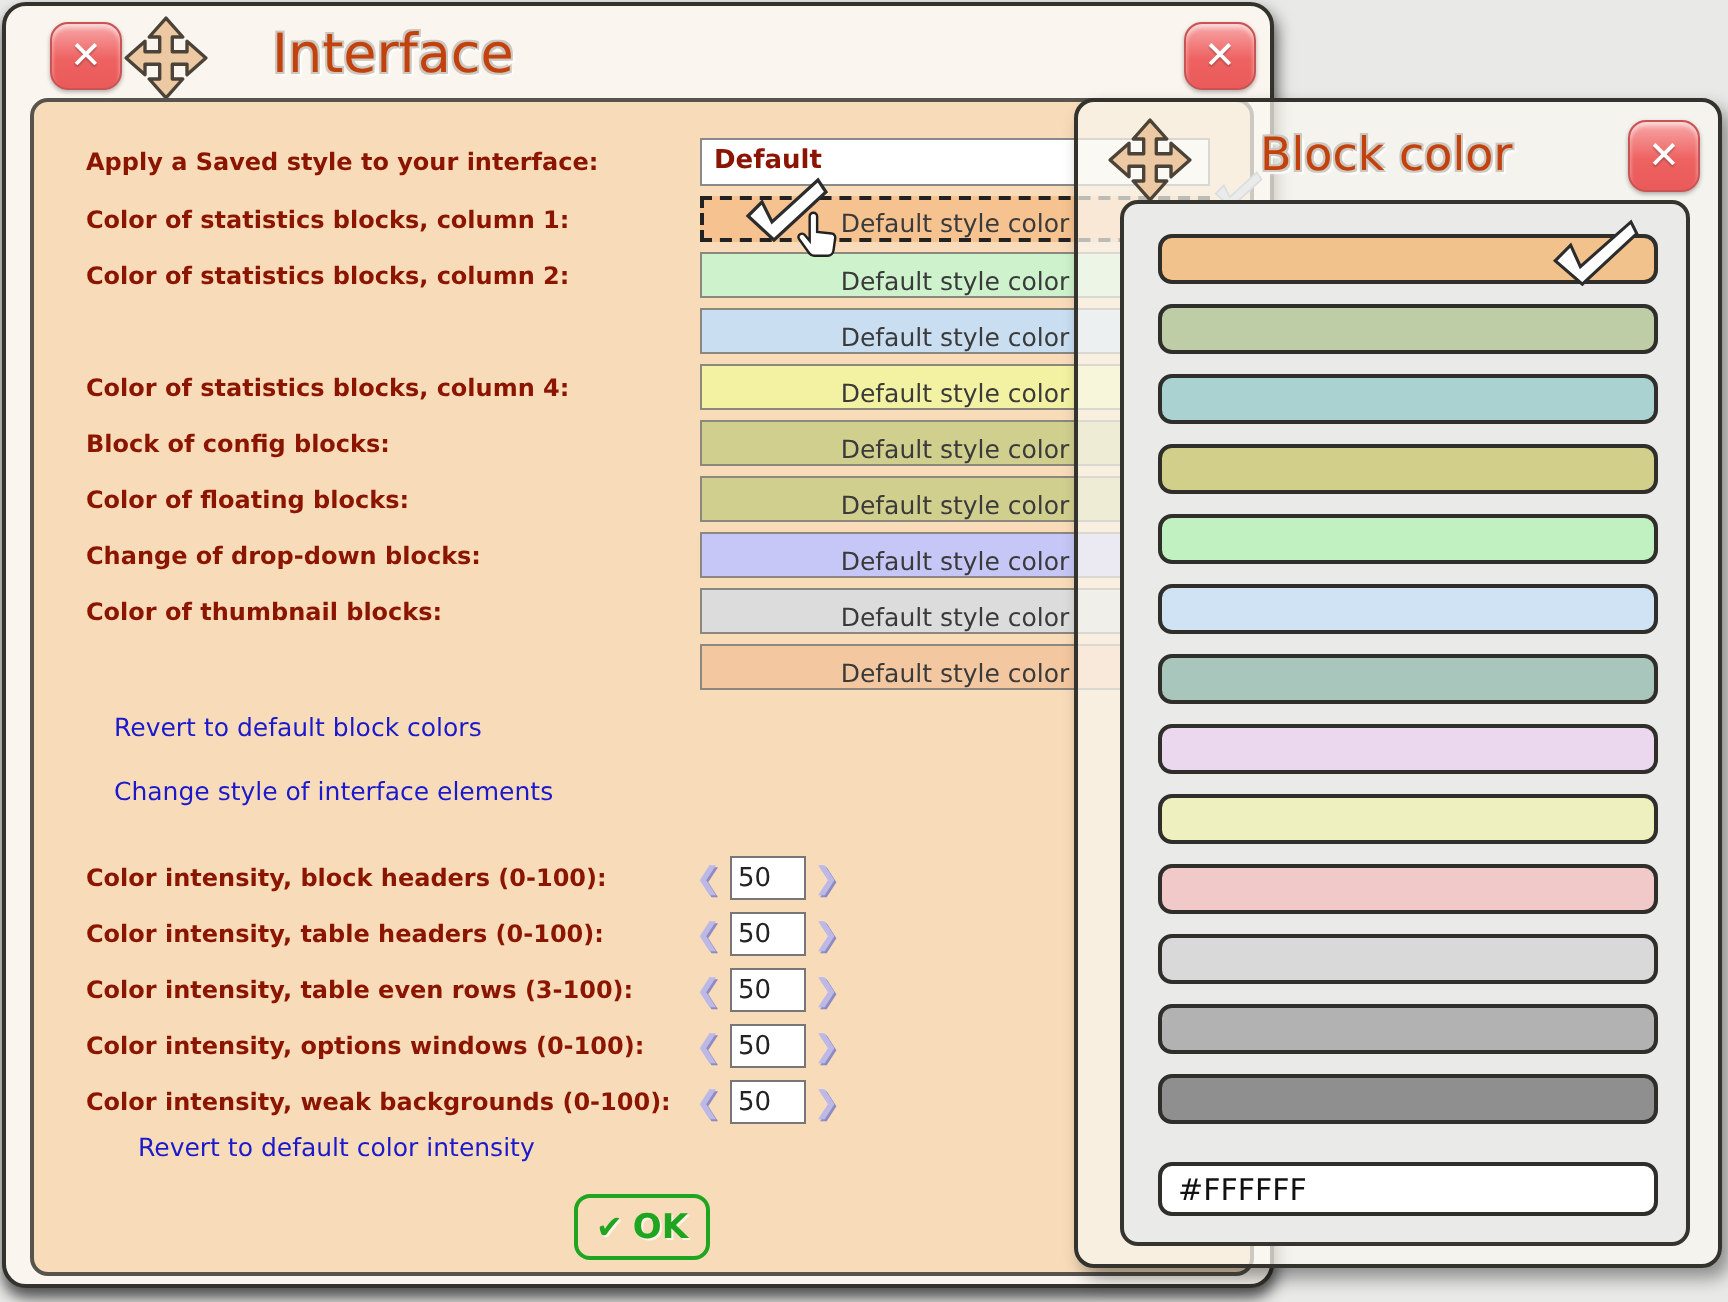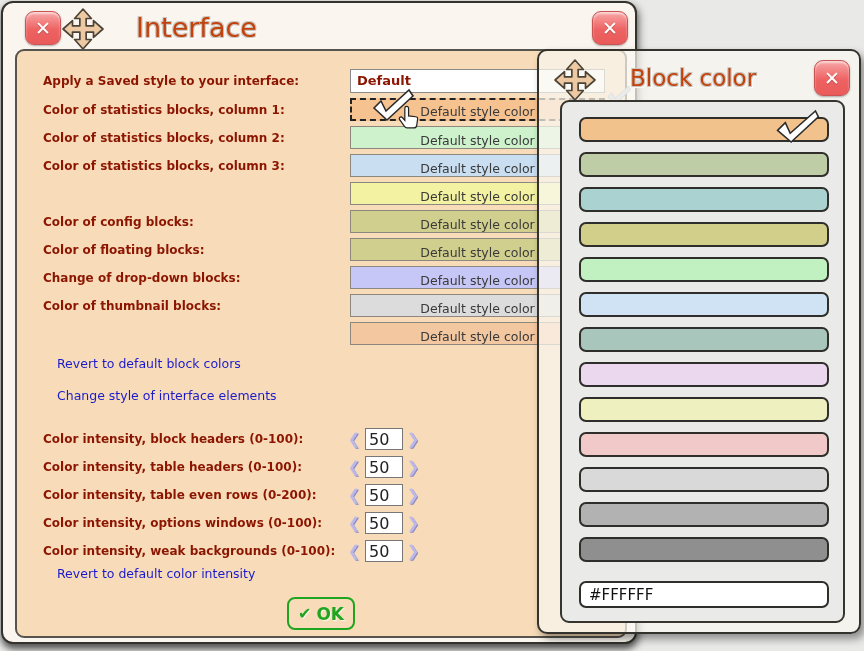--- a/index.html
+++ b/index.html
@@ -71,34 +71,34 @@
   .swatch-btn.selected { border:2px dashed #222; }
   .swatch-text { font-size:12.5px; color:#3a3a3a; white-space:nowrap; }
   .big-check { position:absolute; left:354px; top:-10px; z-index:3; }
   .hand-cursor { position:absolute; left:381px; top:7px; z-index:4; }
   .link {
     position:absolute; left:40px; font-size:12.5px; color:#1a1acc;
     white-space:nowrap; cursor:pointer; line-height:16px;
   }
   #link-revert-blocks { top:305px; }
   #link-change-style { top:337px; }
-  #link-revert-intensity { top:515px; }
+  #link-revert-intensity { top:515px;margin-left:12px; }
   .int-row { position:absolute; left:0; width:100%; height:22px; }
   .i0{top:377px} .i1{top:405px} .i2{top:433px} .i3{top:461px} .i4{top:489px}
   .int-label { line-height:22px; }
   .chevron {
     position:absolute; top:0; width:14px; font-size:15px; font-weight:bold;
     color:#bdb9e7; text-shadow:1px 1px 0 #8f8ac2; line-height:22px;
     text-align:center; cursor:pointer;
   }
   .chev-left { left:330px; }
   .chev-right { left:389px; }
   .int-input {
     position:absolute; left:348px; top:0; width:38px; height:22px;
-    border:1px solid #777; background:#fff; font-size:16px; padding:0 3px;
+    border:1px solid #777; background:#fff; font-size:13px; padding:0 3px;
     font-family:"DejaVu Sans", sans-serif; color:#222;
   }
   #ok-button {
     position:absolute; left:270px; top:546px; width:68px; height:33px;
     border:2px solid #1fa51f; border-radius:8px; background:transparent;
     color:#1fa51f; font-weight:bold; font-size:17px;
     display:flex; align-items:center; justify-content:center; gap:5px;
     cursor:pointer; font-family:"DejaVu Sans", sans-serif;
     text-shadow:1px 1px 0 rgba(255,255,255,.7);
   }
@@ -171,34 +171,34 @@
     </div>
 
     <div class="irow r1">
       <div class="row-label">Color of statistics blocks, column 2:</div>
       <div class="swatch-btn" style="background-color:#cdf2cc">
         <span class="swatch-text">Default style color</span>
       </div>
     </div>
 
     <div class="irow r2">
-      <div class="row-label">Color of statistics blocks, column 3:</div>
       <div class="swatch-btn" style="background-color:#c9def1">
         <span class="swatch-text">Default style color</span>
       </div>
     </div>
 
     <div class="irow r3">
+      <div class="row-label">Color of statistics blocks, column 4:</div>
       <div class="swatch-btn" style="background-color:#f3f2a2">
         <span class="swatch-text">Default style color</span>
       </div>
     </div>
 
     <div class="irow r4">
-      <div class="row-label">Color of config blocks:</div>
+      <div class="row-label">Block of config blocks:</div>
       <div class="swatch-btn" style="background-color:#d1cf8e">
         <span class="swatch-text">Default style color</span>
       </div>
     </div>
 
     <div class="irow r5">
       <div class="row-label">Color of floating blocks:</div>
       <div class="swatch-btn" style="background-color:#d1cf8e">
         <span class="swatch-text">Default style color</span>
       </div>
@@ -233,21 +233,21 @@
       <input class="int-input" value="50" style="">
       <div class="chevron chev-right">❯</div>
     </div>
     <div class="int-row i1">
       <div class="row-label int-label">Color intensity, table headers (0-100):</div>
       <div class="chevron chev-left">❮</div>
       <input class="int-input" value="50" style="">
       <div class="chevron chev-right">❯</div>
     </div>
     <div class="int-row i2">
-      <div class="row-label int-label">Color intensity, table even rows (0-200):</div>
+      <div class="row-label int-label">Color intensity, table even rows (3-100):</div>
       <div class="chevron chev-left">❮</div>
       <input class="int-input" value="50" style="">
       <div class="chevron chev-right">❯</div>
     </div>
     <div class="int-row i3">
       <div class="row-label int-label">Color intensity, options windows (0-100):</div>
       <div class="chevron chev-left">❮</div>
       <input class="int-input" value="50" style="">
       <div class="chevron chev-right">❯</div>
     </div>

